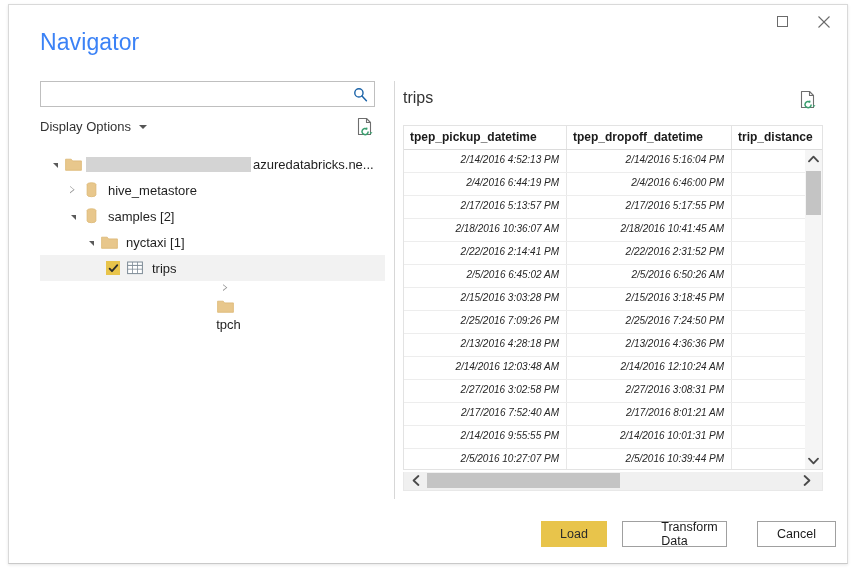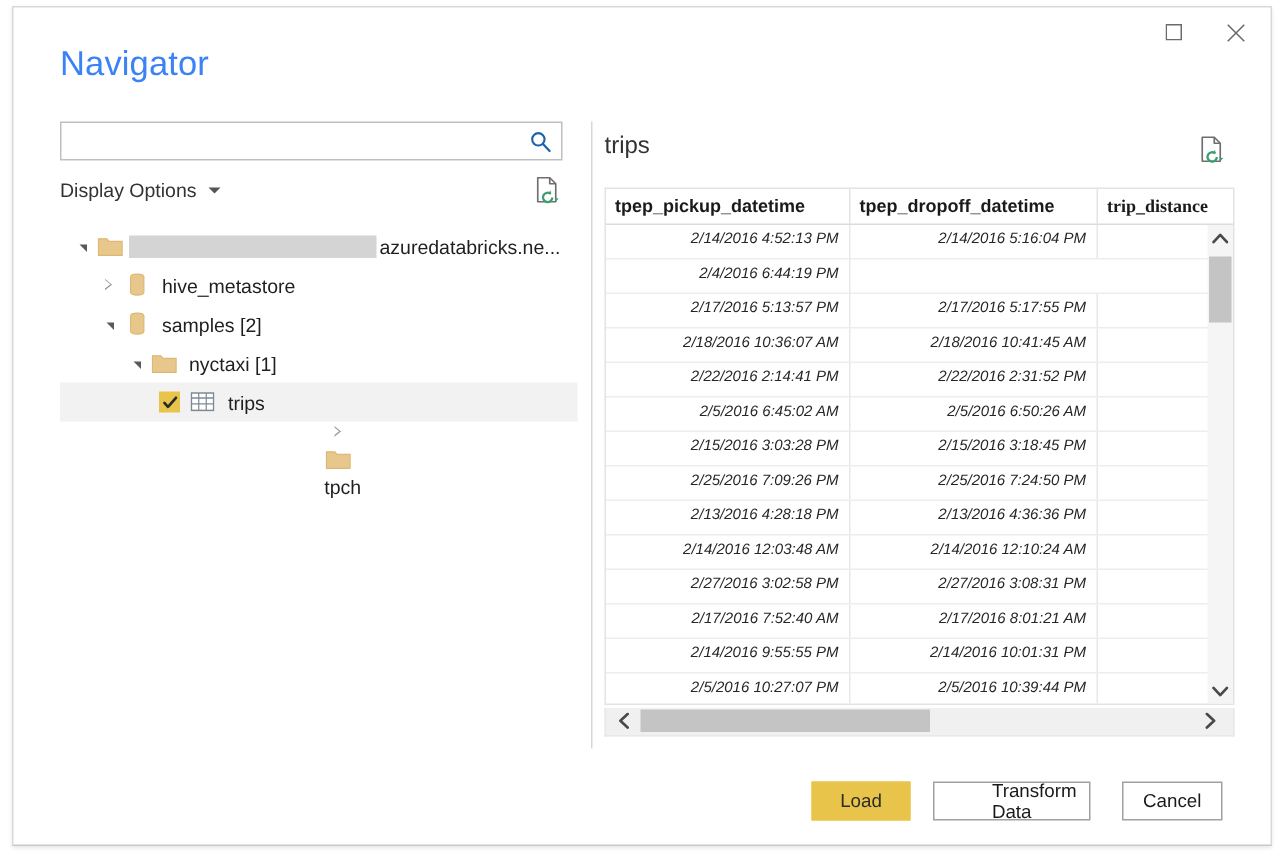--- a/index.html
+++ b/index.html
@@ -214,21 +214,21 @@
     font-weight: bold;
     color: #1a1a1a;
     padding: 4px 6px 0 6px;
     border-right: 1px solid #e3e3e3;
     white-space: nowrap;
     overflow: hidden;
     cursor: default;
   }
   .c0 { width: 163px; flex: 0 0 163px; }
   .c1 { width: 165px; flex: 0 0 165px; }
-  .c2 { width: 92px; flex: 0 0 92px; border-right: none; font-family: Liberation Serif, serif; }
+  .c2 { width: 92px; flex: 0 0 92px; border-right: none; }
   .grid-body {
     position: relative;
     height: 319px;
     overflow: hidden;
   }
   .row {
     display: flex;
     height: 23px;
     border-bottom: 1px solid #ededed;
   }
@@ -306,21 +306,21 @@
     cursor: default;
     padding: 0 10px;
   }
   .btn.primary {
     background: #e8c44b;
     border-color: #e8c44b;
     color: #2b2b2b;
   }
   .btn-load   { right: 240px; width: 66px; }
   .btn-trans  { right: 120px; width: 105px; padding-left: 40px; }
-  .btn-cancel { right: 32px;  width: 67px; }
+  .btn-cancel { right: 11px;  width: 79px; }
 </style>
 </head>
 <body>
 
 <div id="root">
   <div class="dialog">
 
     <div class="titlebar">
       <div class="winbtn max">
         <svg width="11" height="11" viewBox="0 0 11 11">
@@ -472,20 +472,21 @@
           <div class="hcell c2">trip_distance</div>
         </div>
         <div class="grid-body" id="grid-body">
             <div class="row">
               <div class="cell c0">2/14/2016 4:52:13 PM</div>
               <div class="cell c1">2/14/2016 5:16:04 PM</div>
               <div class="cell c2"></div>
             </div>
             <div class="row">
               <div class="cell c0">2/4/2016 6:44:19 PM</div>
+              <div class="cell c1">2/4/2016 6:46:00 PM</div>
               <div class="cell c2"></div>
             </div>
             <div class="row">
               <div class="cell c0">2/17/2016 5:13:57 PM</div>
               <div class="cell c1">2/17/2016 5:17:55 PM</div>
               <div class="cell c2"></div>
             </div>
             <div class="row">
               <div class="cell c0">2/18/2016 10:36:07 AM</div>
               <div class="cell c1">2/18/2016 10:41:45 AM</div>

